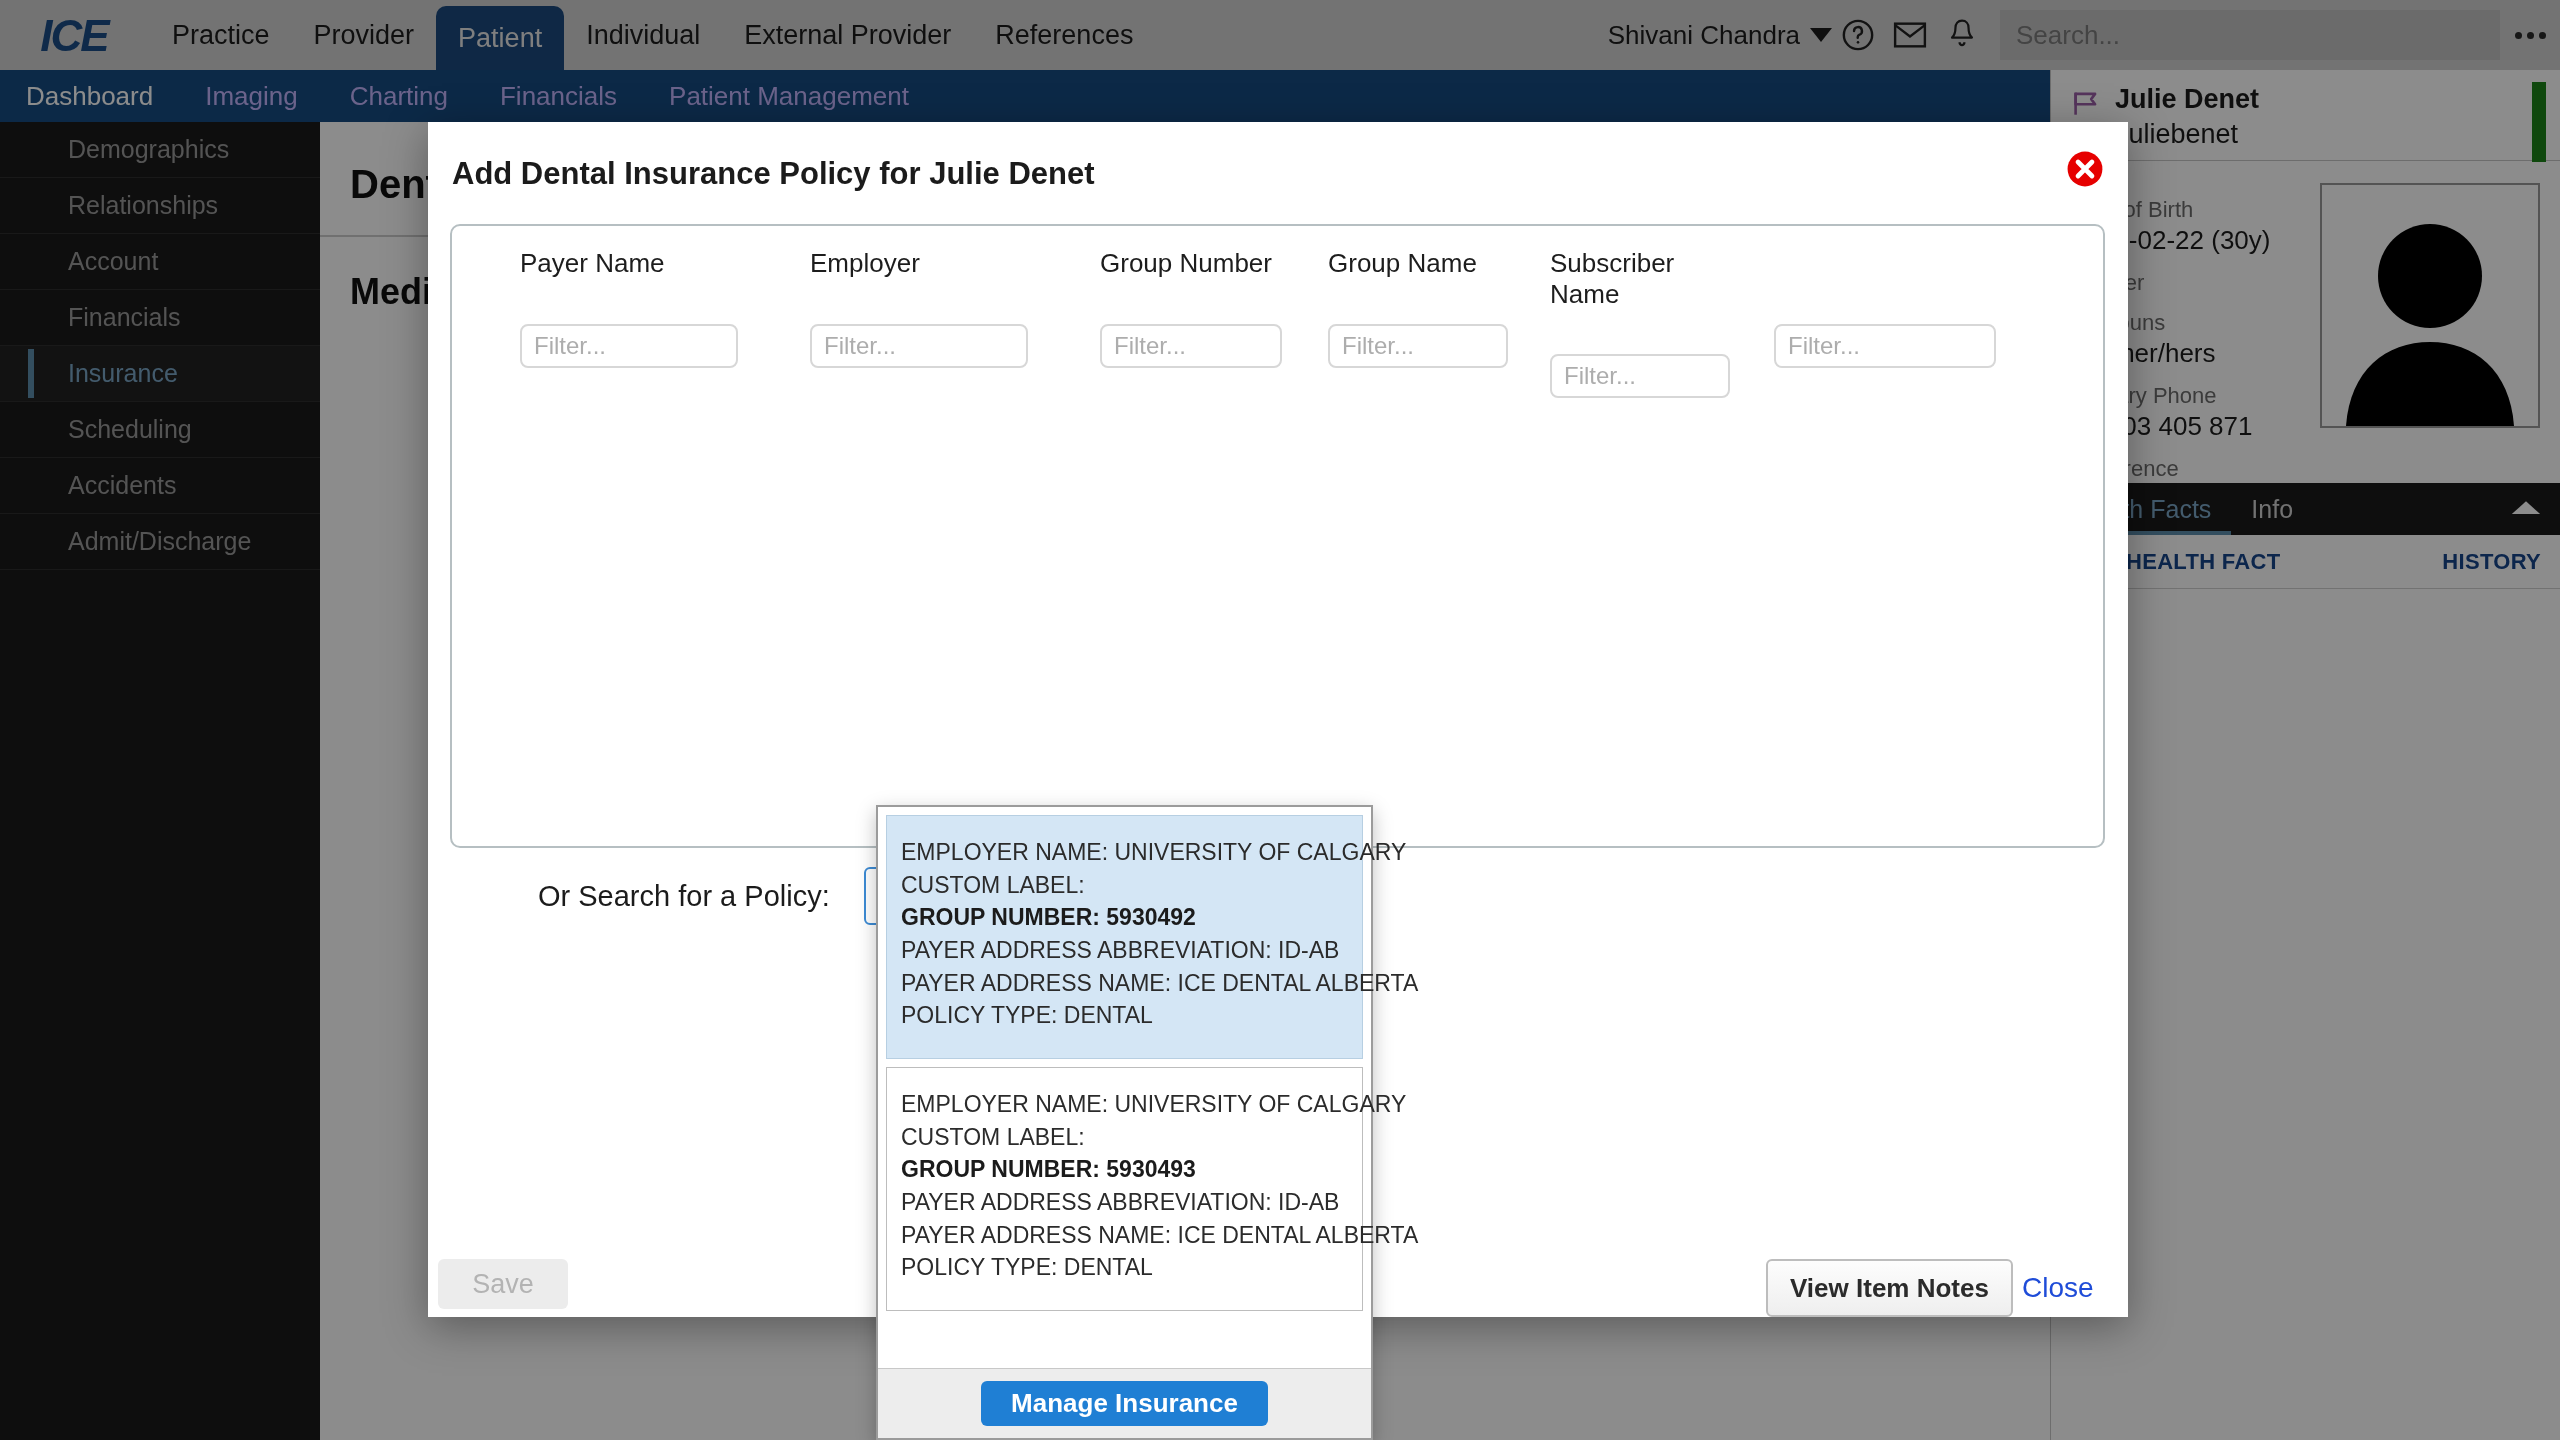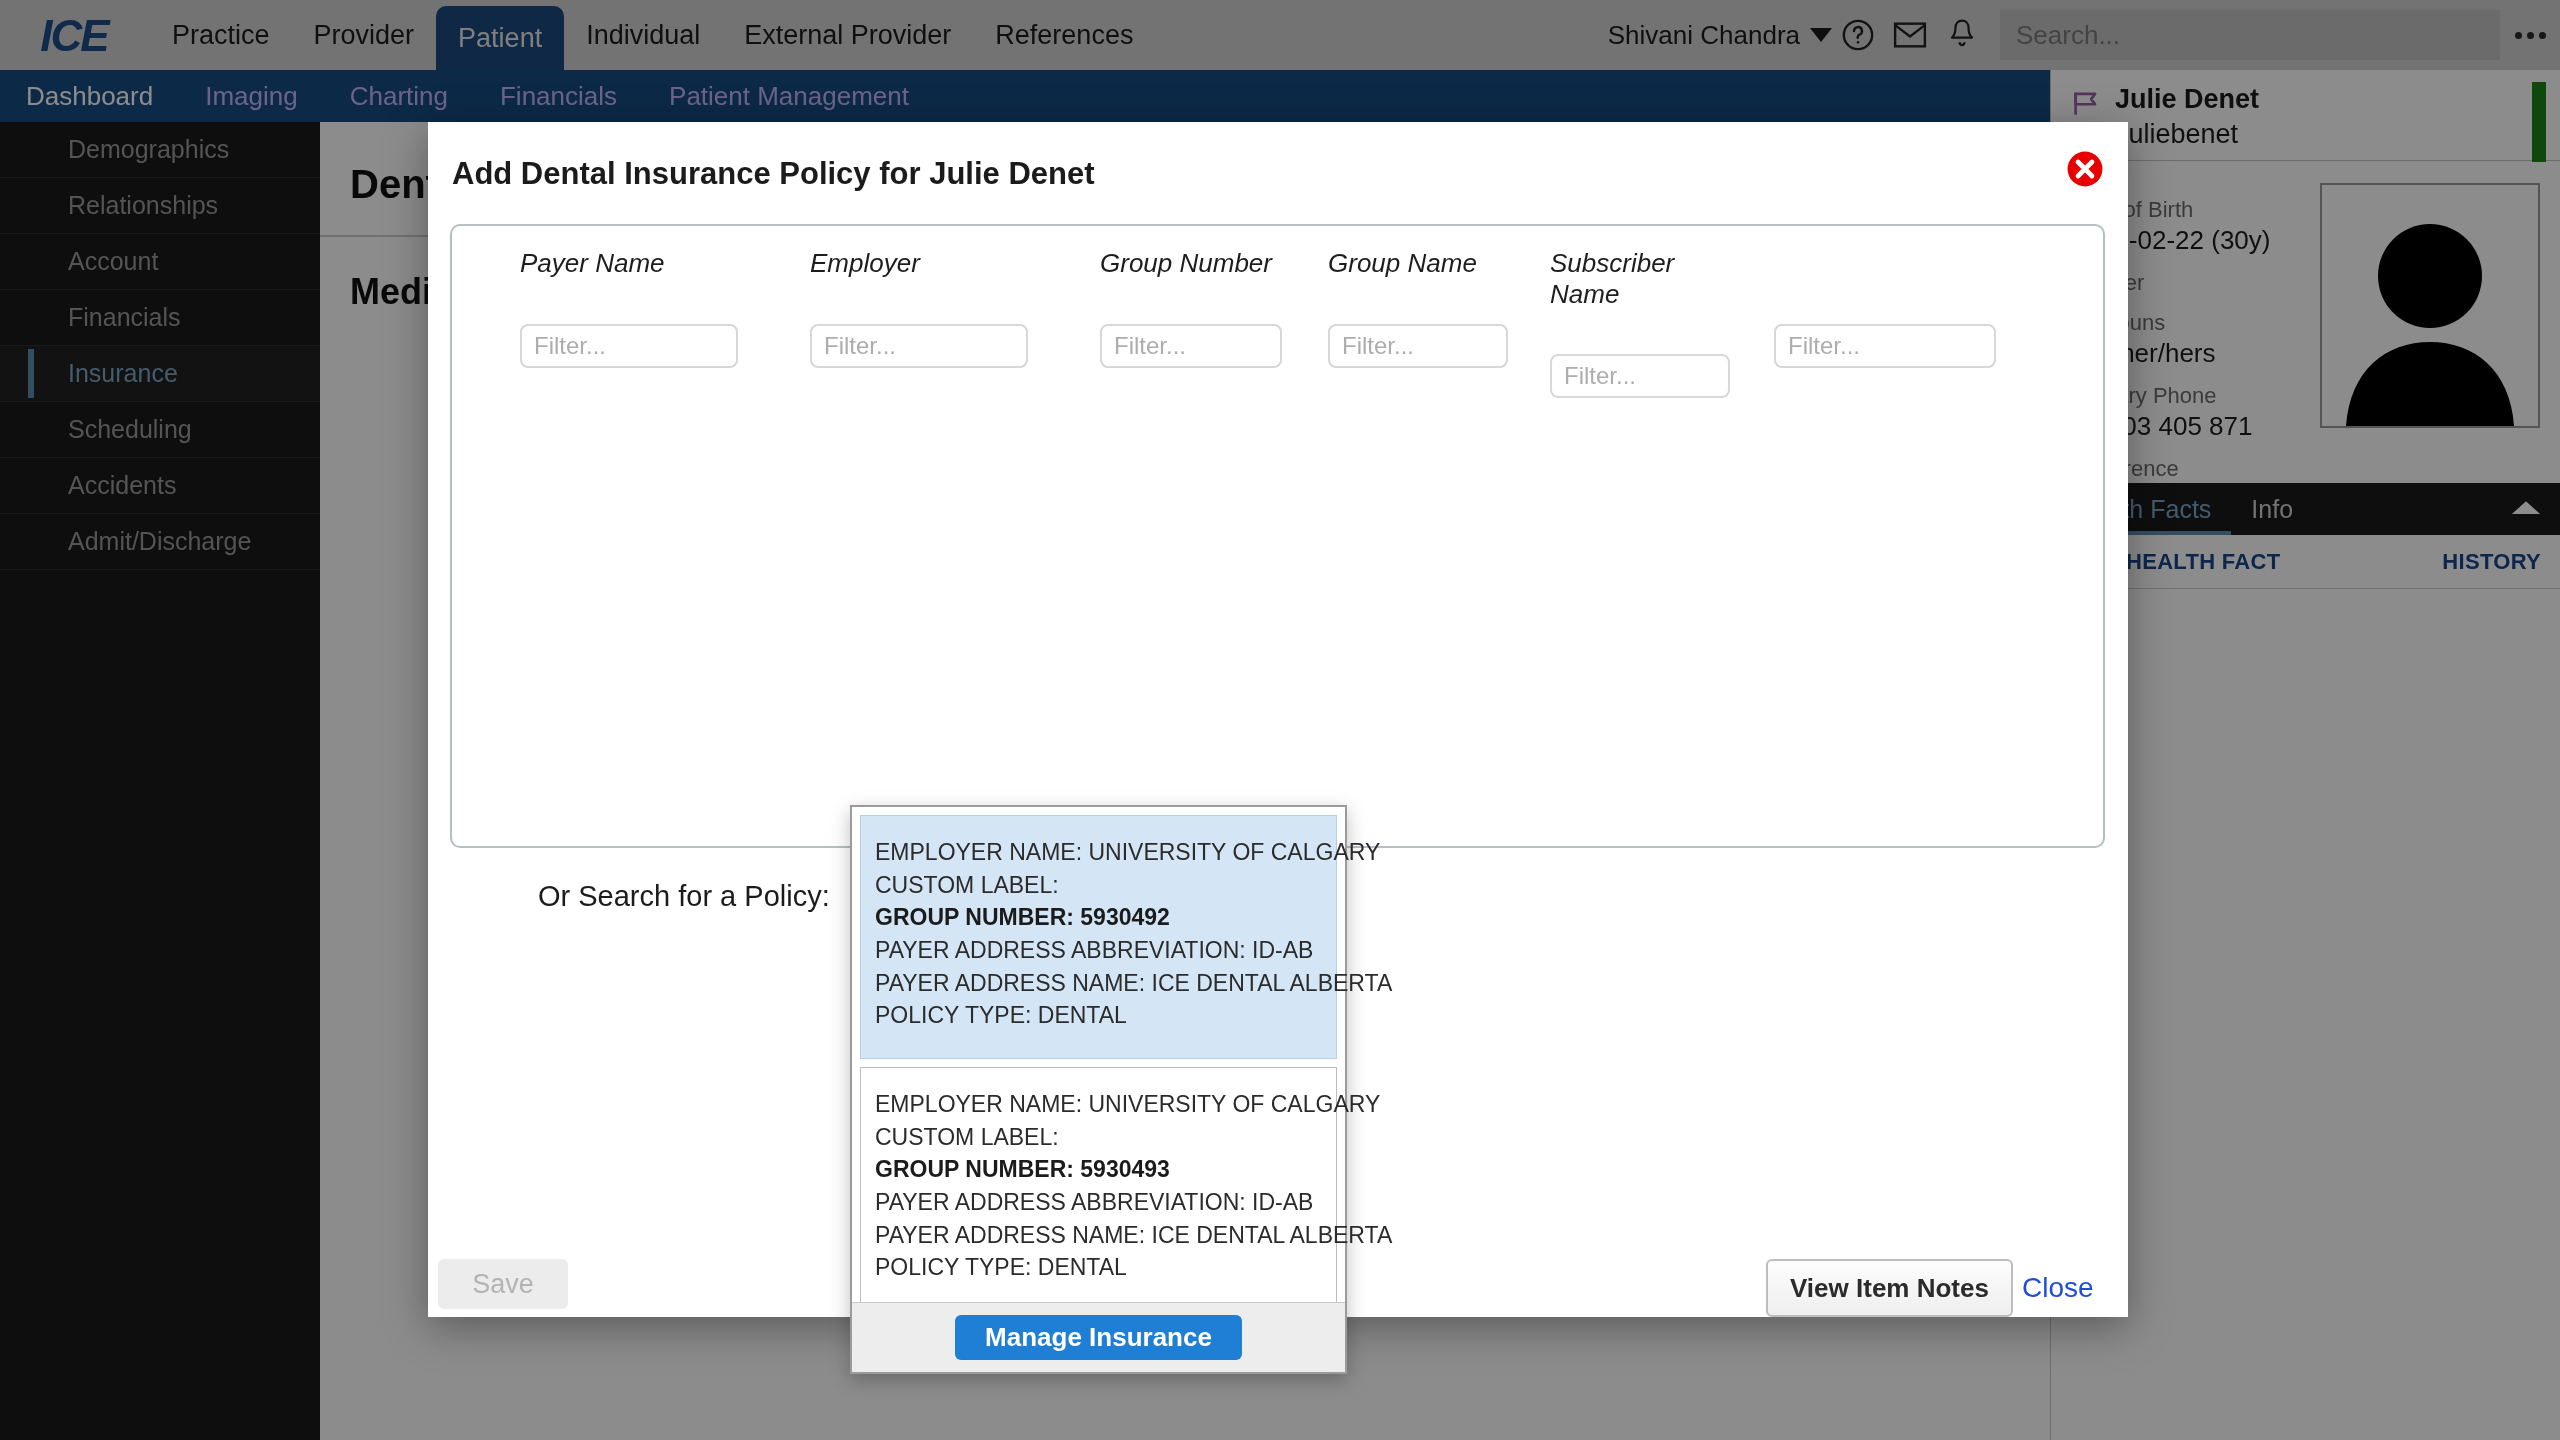--- a/index.html
+++ b/index.html
@@ -117,21 +117,21 @@
     font-size: 31px; font-weight: bold; color: #1b1b1b;
     padding: 34px 0 0 24px;
   }
   .modal-close {
     position: absolute; right: 24px; top: 28px; width: 38px; height: 38px; cursor: pointer;
   }
   .table-panel {
     position: absolute; left: 22px; top: 102px; width: 1655px; height: 624px;
     border: 2px solid #b6bfc2; border-radius: 10px; background: #fff;
   }
-  .th-row { display: flex; padding: 22px 0 0 68px; font-style: italic; }
+  .th-row { display: flex; padding: 22px 0 0 68px; }
   .th { font-size: 26px; color: #1d1d1d; }
   .th.w1 { width: 290px; }
   .th.w2 { width: 290px; }
   .th.w3 { width: 228px; }
   .th.w4 { width: 222px; }
   .th.w5 { width: 224px; }
   .th.w6 { width: 320px; }
   .filt-row { display: flex; padding: 0 0 0 68px; }
   .filt-cell { }
   .filt {
@@ -148,21 +148,21 @@
     margin-left: 34px; width: 290px; height: 58px;
     border: 2px solid #3d8bd4; border-radius: 6px; background: #fff;
     display: flex; align-items: center; padding-left: 14px;
     font-size: 28px; color: #111;
   }
   .caret-blink { display:inline-block; width: 2px; height: 32px; background: #111; margin-left: 2px; }
 
   
   .dropdown {
     position: absolute; z-index: 70;
-    left: 850px; top: 805px; width: 497px; height: 569px;
+    left: 876px; top: 805px; width: 497px; height: 635px;
     background: #ffffff; border: 2px solid #9b9b9b;
     box-shadow: 0 6px 18px rgba(0,0,0,0.25);
   }
   .dd-item {
     margin: 8px; padding: 20px 14px 26px 14px;
     border: 1px solid #bdbdbd; background: #ffffff;
   }
   .dd-item.sel { background: #d4e6f5; border-color: #b7cfe2; }
   .dd-line { font-size: 23px; color: #2b2b2b; line-height: 1.42; white-space: nowrap; }
   .dd-line.b { font-weight: bold; color: #1b1b1b; }

